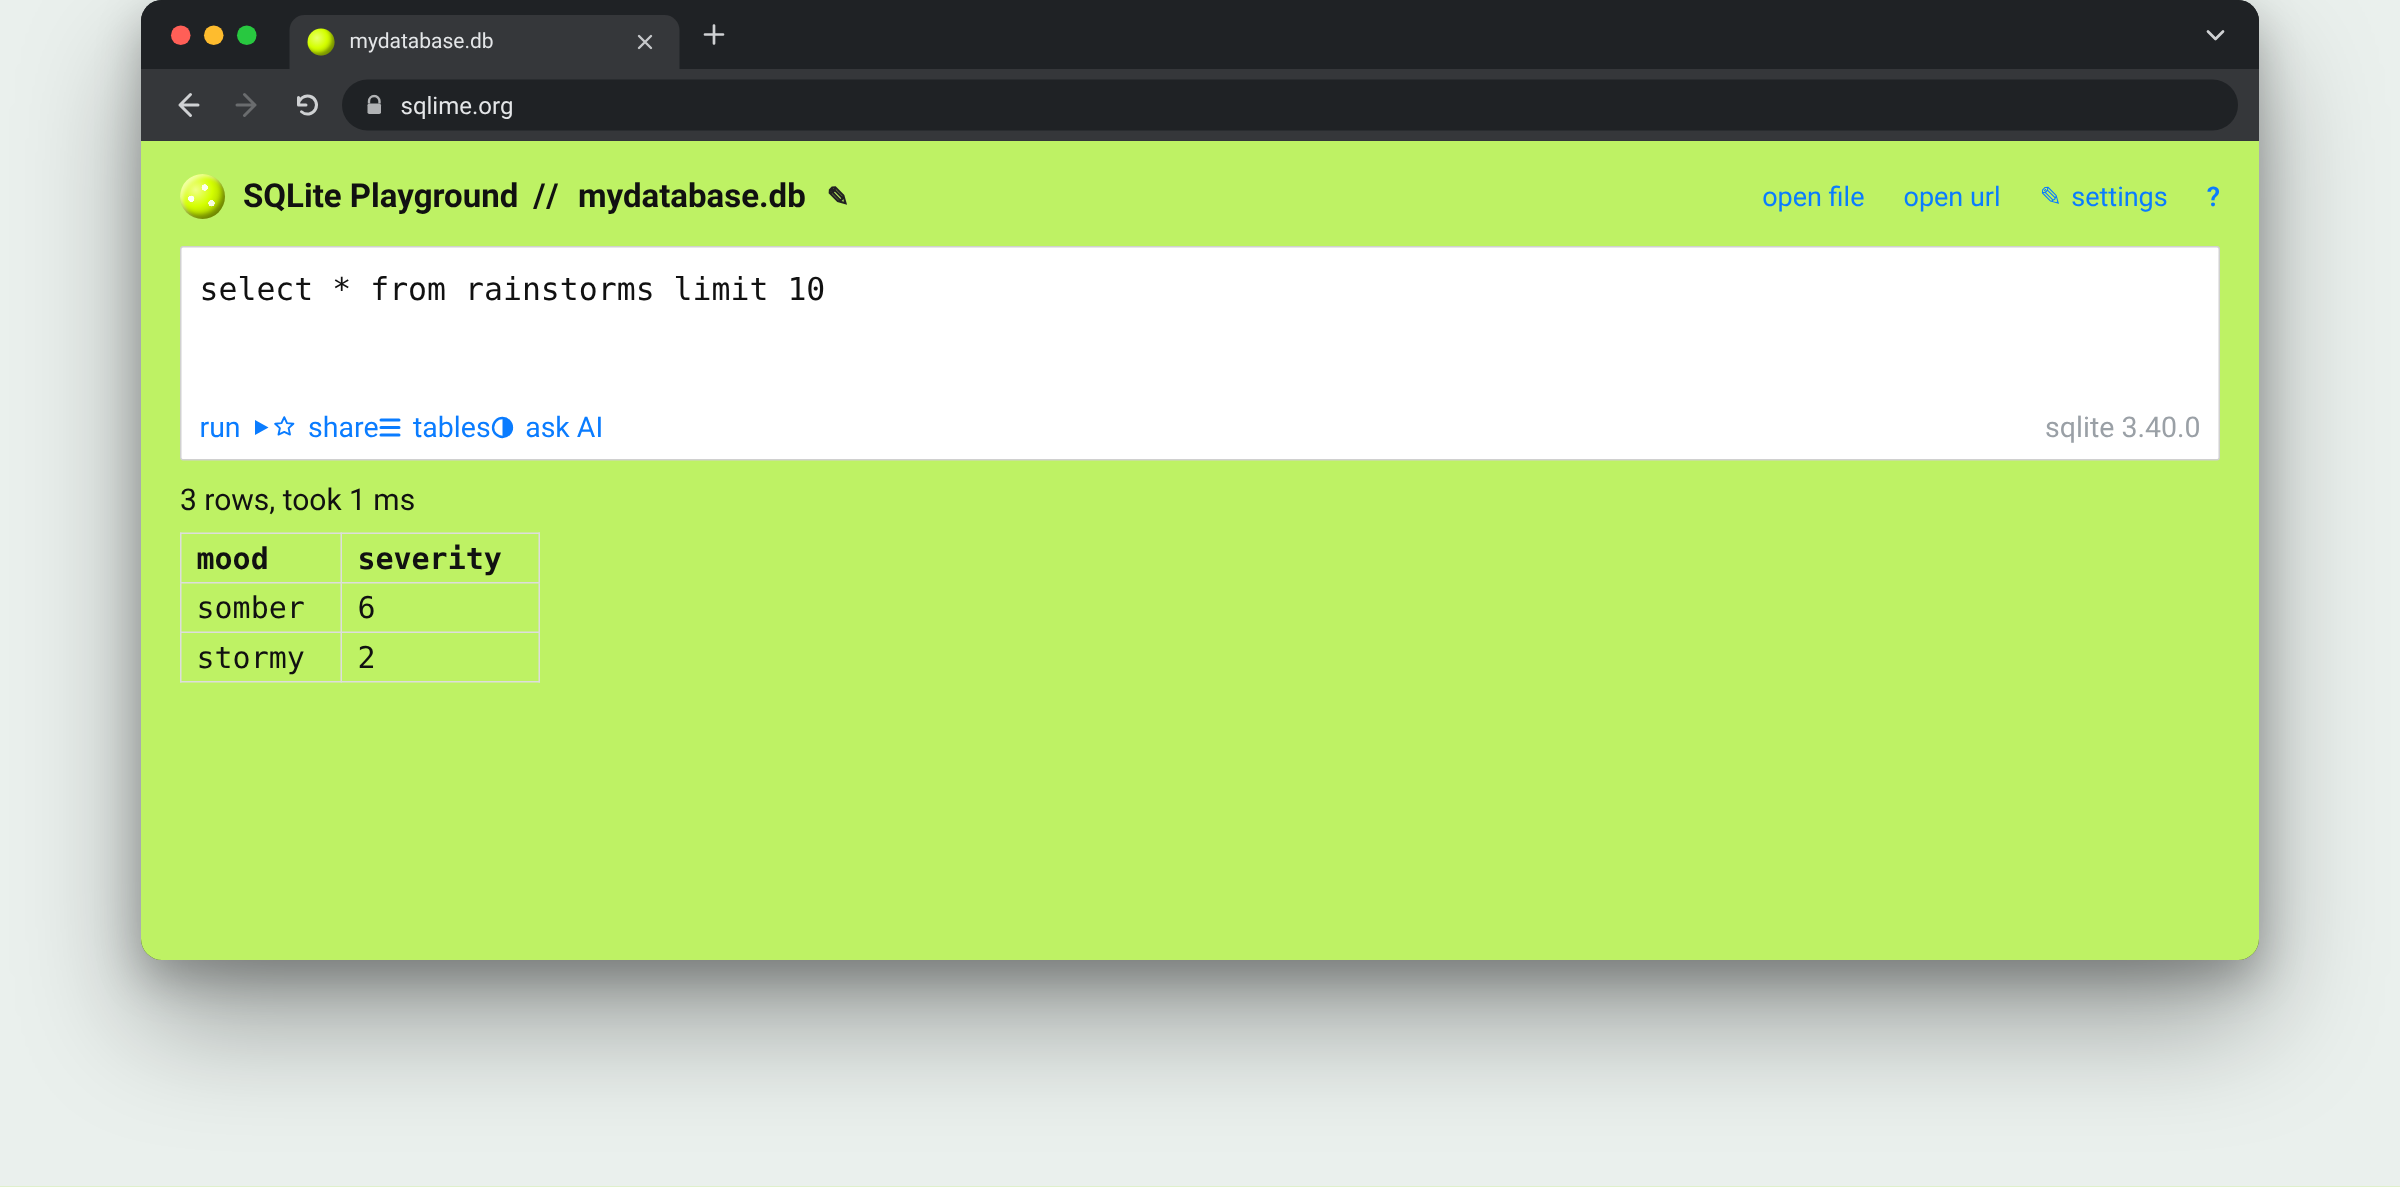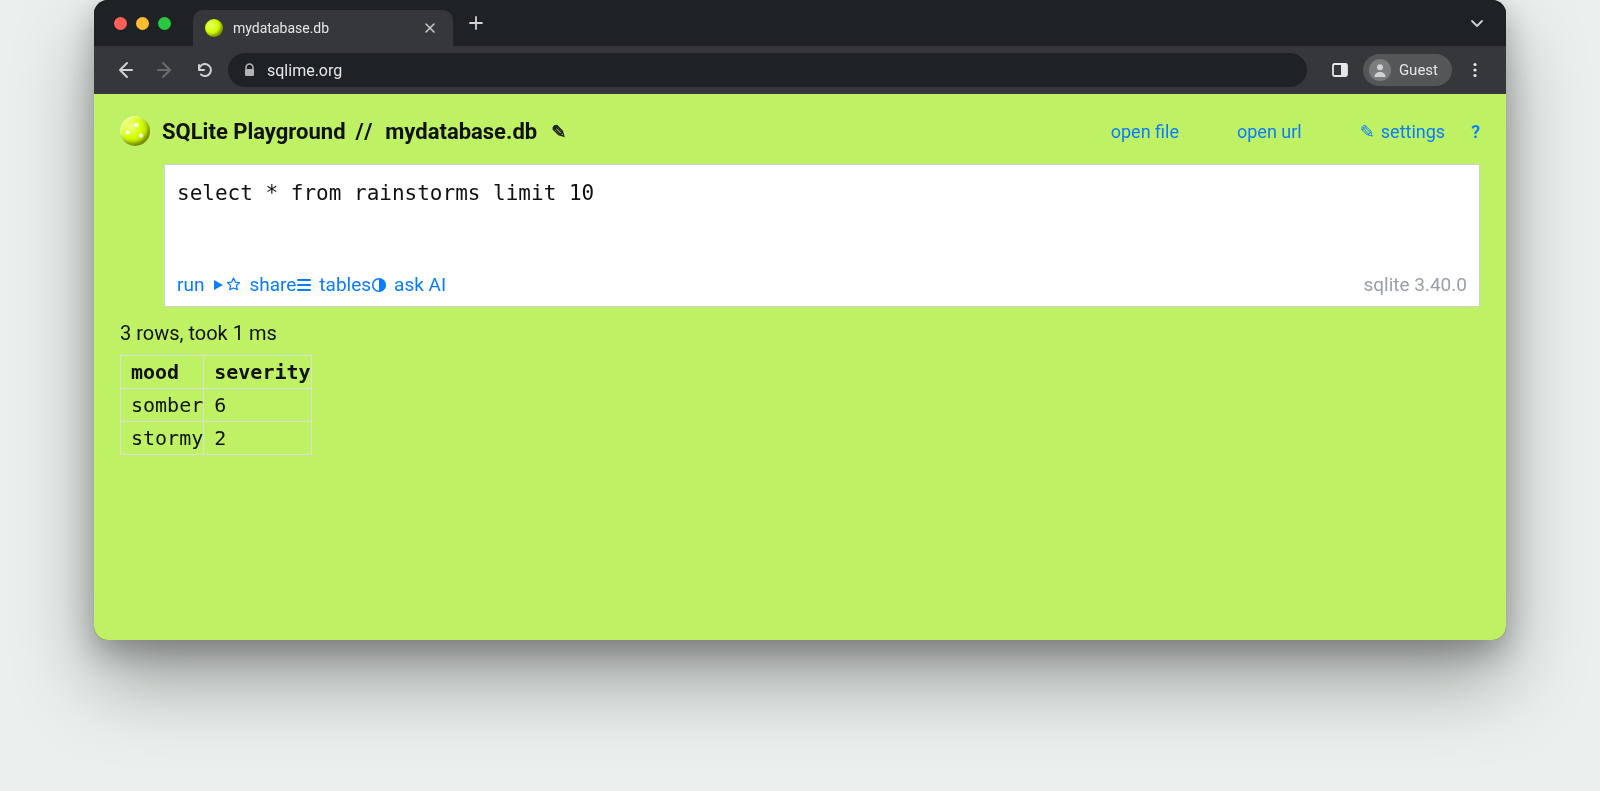--- a/index.html
+++ b/index.html
@@ -172,29 +172,29 @@
   }
   .page-title {
     font-size:22px; font-weight:700; display:flex; align-items:center; gap:10px;
   }
   .page-title .sep { font-weight:700; letter-spacing:3px; color:#111;}
   .pencil { font-size:18px; color:#222; margin-left:4px;}
   .page-actions {
     margin-left:auto; display:flex; align-items:center; gap:26px;
     font-size:18px;
   }
-  .page-actions a { color: var(--accent); text-decoration:none; display:flex; align-items:center; gap:6px; cursor:pointer;margin-left:32px;}
+  .page-actions a { color: var(--accent); text-decoration:none; display:flex; align-items:center; gap:6px; cursor:pointer;}
   .page-actions .help { color: var(--accent); font-weight:600; cursor:pointer;}
 
   .editor-box {
     margin-top: 18px;
     border: 1px solid var(--border);
     border-radius: 2px;
     background:#fff;
-    display:flex; flex-direction:column;margin-left:44px;
+    display:flex; flex-direction:column;
   }
   .editor {
     font-family: ui-monospace, SFMono-Regular, "SF Mono", Menlo, Consolas, monospace;
     font-size: 21px;
     line-height:1.35;
     padding: 14px 12px 10px 12px;
     border:none; outline:none; resize:none;
     min-height: 104px;
     color:#111;
     white-space: pre;
@@ -214,21 +214,21 @@
   }
 
   table.result {
     margin-top:10px;
     border-collapse: collapse;
     font-family: ui-monospace, SFMono-Regular, "SF Mono", Menlo, Consolas, monospace;
     font-size: 20px;
   }
   table.result th, table.result td {
     border:1px solid #ddd;
-    padding: 4px 0 4px 10px;
+    padding: 4px 24px 4px 10px;
     text-align:left;
     font-weight:400;
   }
   table.result th { font-weight:700; }
 
   
   svg { display:block; }
 </style>
 </head>
 <body>
@@ -280,44 +280,20 @@
           </svg>
       </div>
       <div class="omnibox">
         <span class="lock">
           <svg width="15" height="15" viewBox="0 0 15 15">
               <path d="M4 6V4.5a3.5 3.5 0 1 1 7 0V6" stroke="currentColor" stroke-width="1.6" fill="none"></path>
               <rect x="3" y="6" width="9" height="7" rx="1.2" fill="currentColor"></rect>
             </svg>
         </span>
         <span>sqlime.org</span>
-      </div>
-      <div class="right-cluster">
-        <div class="sqbtn">
-          <svg width="18" height="18" viewBox="0 0 18 18">
-              <rect x="2" y="3" width="14" height="12" rx="1.5" stroke="currentColor" stroke-width="1.8" fill="none"></rect>
-              <rect x="10" y="3" width="6" height="12" rx="1.5" fill="currentColor"></rect>
-            </svg>
-        </div>
-        <div class="profile-pill">
-          <span class="avatar">
-            <svg width="16" height="16" viewBox="0 0 16 16">
-                <circle cx="8" cy="5.2" r="3" fill="#cfd1d3"></circle>
-                <path d="M2.5 15c0-3 2.5-5 5.5-5s5.5 2 5.5 5" fill="#cfd1d3"></path>
-              </svg>
-          </span>
-          <span>Guest</span>
-        </div>
-        <div class="sqbtn">
-          <svg width="18" height="18" viewBox="0 0 18 18">
-              <circle cx="9" cy="3.5" r="1.6" fill="currentColor"></circle>
-              <circle cx="9" cy="9" r="1.6" fill="currentColor"></circle>
-              <circle cx="9" cy="14.5" r="1.6" fill="currentColor"></circle>
-            </svg>
-        </div>
       </div>
     </div>
 
     <div class="page">
       <div class="page-hdr">
         <div class="page-logo"></div>
         <div class="page-title">
           <span>SQLite Playground</span>
           <span class="sep">//</span>
           <span>mydatabase.db</span>

